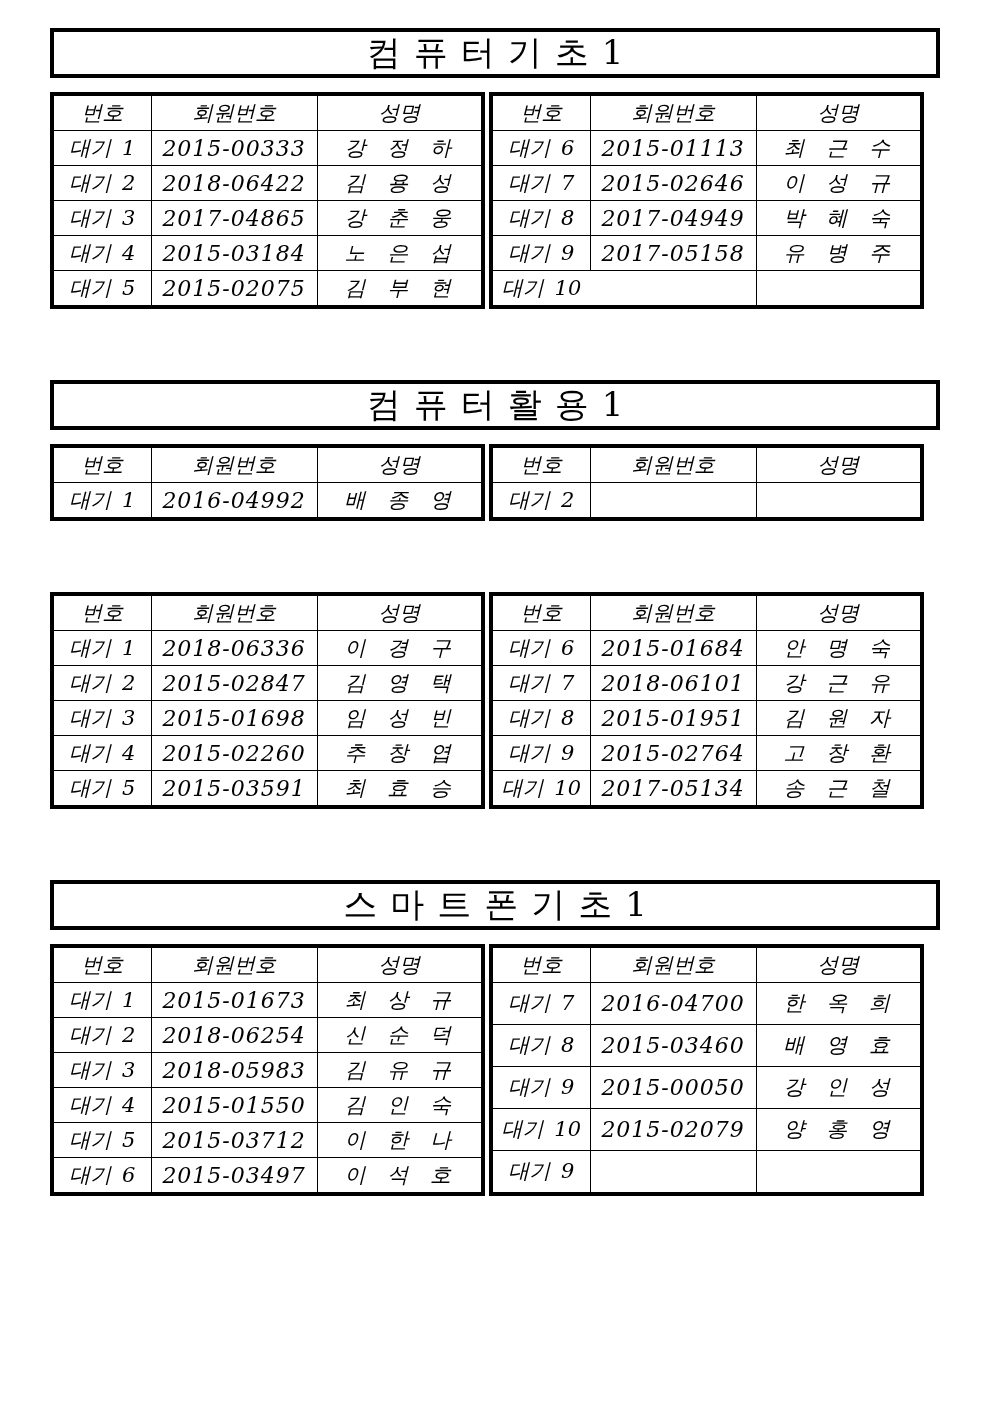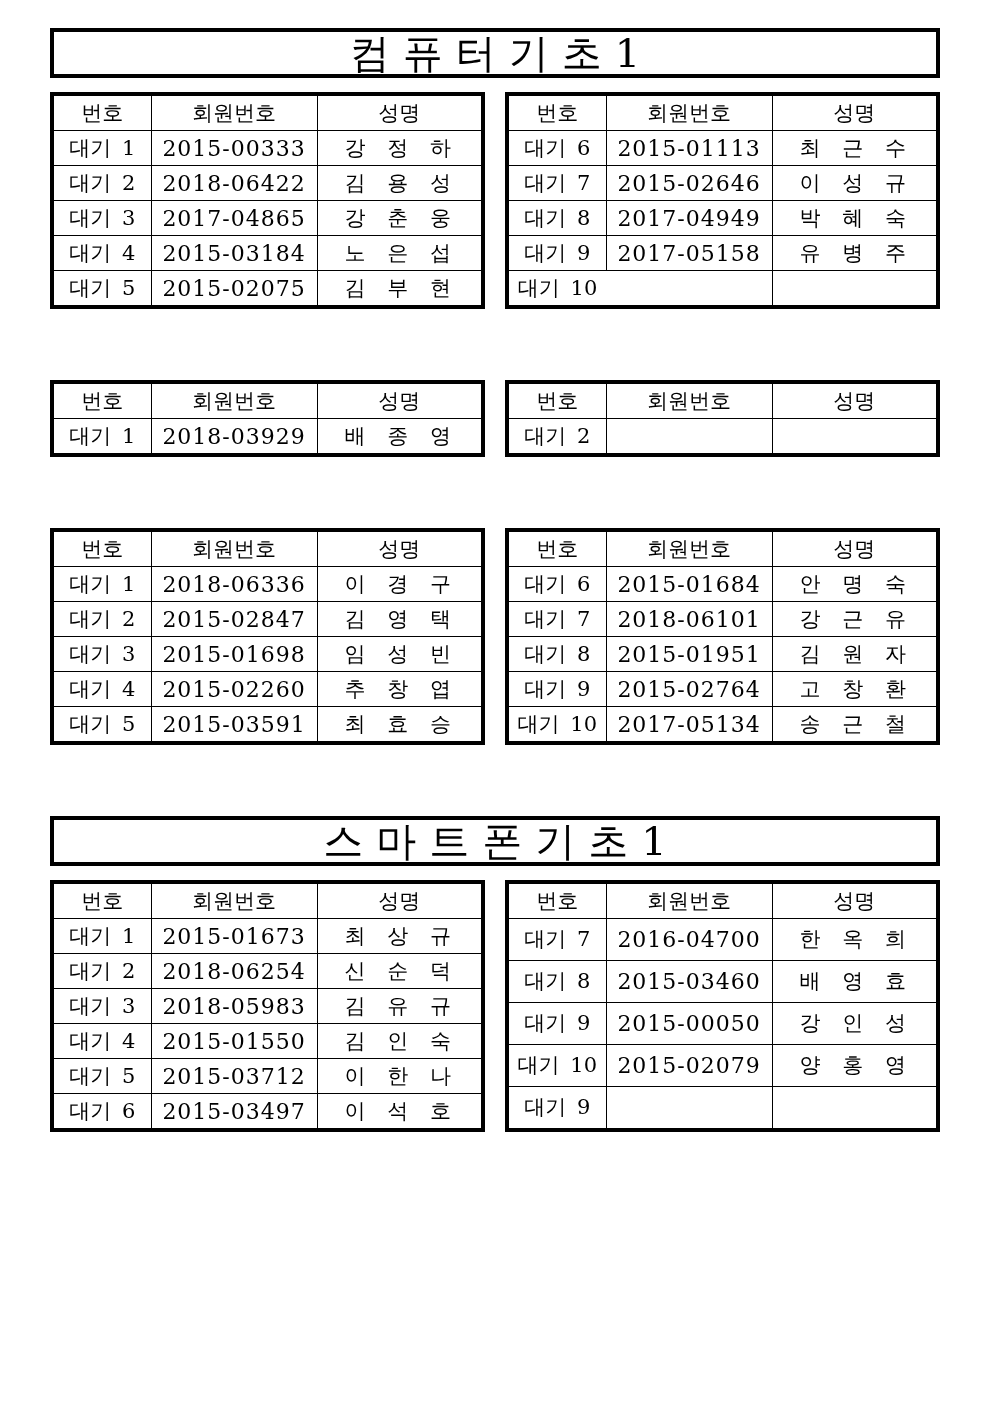--- a/index.html
+++ b/index.html
@@ -11,24 +11,24 @@
   .page{box-sizing:border-box;width:992px;min-height:1403px;padding:28px 52px 40px 50px;}
   .section{margin-bottom:71px;}
   .section:last-child{margin-bottom:8px;}
   .title-box{
     box-sizing:border-box;width:890px;height:50px;
     border:4px solid #000;
     display:flex;align-items:center;justify-content:center;
     margin-bottom:14px;
   }
   .title-text{
-    font-size:40px;letter-spacing:13px;text-indent:13px;
+    font-size:34px;letter-spacing:13px;text-indent:13px;
     white-space:nowrap;font-weight:500;text-align:center;
   }
-  .tables{display:flex;gap:20px;width:890px;}
+  .tables{display:flex;gap:4px;width:890px;font-style:italic;}
   table{
     border-collapse:collapse;table-layout:fixed;
     width:435px;border:4px solid #000;
   }
   col.c-no{width:23%;}
   col.c-member{width:38.5%;}
   col.c-name{width:38.5%;}
   th,td{
     border:1.5px solid #000;
     height:34px;padding:0 2px;
@@ -129,38 +129,41 @@
             <tr>
               <td class="wait-no hide-right">대기 10</td>
               <td class="member-no hide-left"></td>
               <td class="name"></td>
             </tr>
           </tbody>
         </table>
       </div>
     </section>
     <section class="section">
+      <div class="title-box">
+        <div class="title-text">컴퓨터활용1</div>
+      </div>
       <div class="tables">
         <table>
           <colgroup>
             <col class="c-no">
             <col class="c-member">
             <col class="c-name">
           </colgroup>
           <thead>
             <tr>
               <th>번호</th>
               <th>회원번호</th>
               <th>성명</th>
             </tr>
           </thead>
           <tbody>
             <tr>
               <td class="wait-no">대기 1</td>
-              <td class="member-no">2018-03929</td>
+              <td class="member-no">2016-04992</td>
               <td class="name">배 종 영</td>
             </tr>
           </tbody>
         </table>
         <table>
           <colgroup>
             <col class="c-no">
             <col class="c-member">
             <col class="c-name">
           </colgroup>

